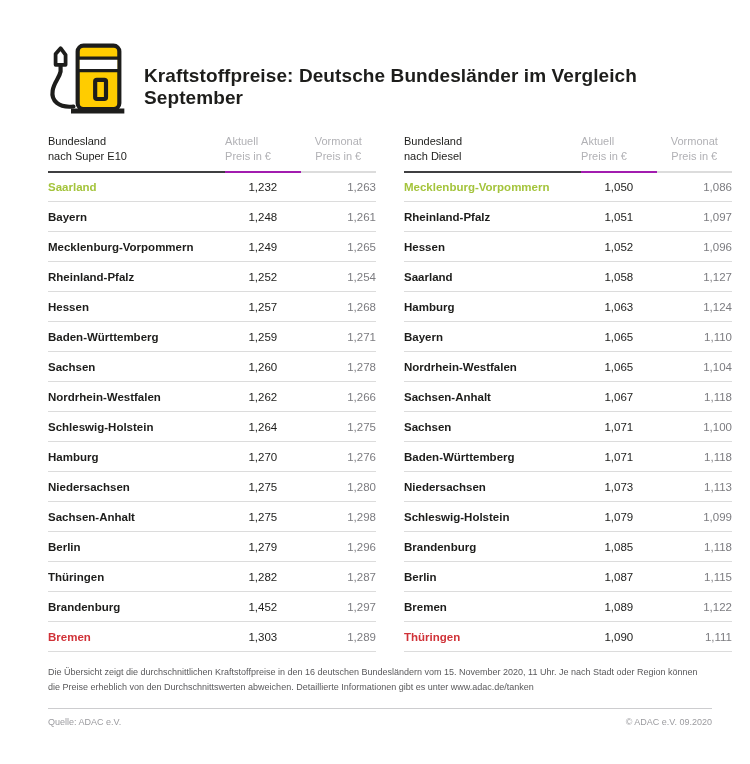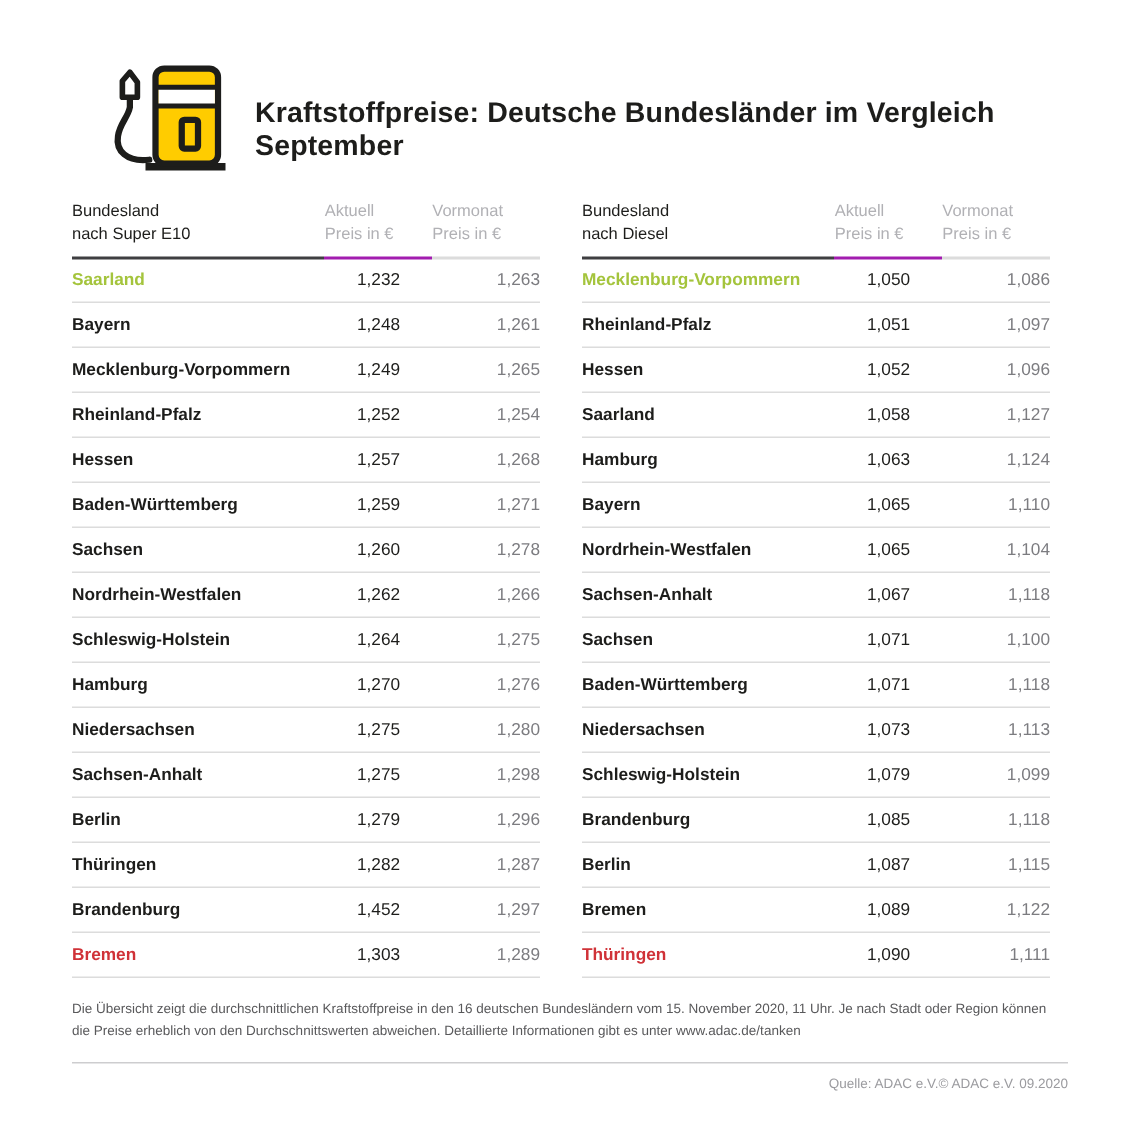--- a/index.html
+++ b/index.html
@@ -1,43 +1,43 @@
 <!DOCTYPE html>
 <html><head>
 <meta charset="utf-8">
 <style>
   * { margin:0; padding:0; box-sizing:border-box; }
   body { background:#ffffff; font-family:"Liberation Sans", sans-serif; }
   .page { width:750px; height:764px; background:#ffffff; overflow:hidden; }
 
-  .hdr { display:flex; align-items:center; gap:18px; padding:34px 40px 4px 46px;margin-left:26px; }
+  .hdr { display:flex; align-items:center; gap:18px; padding:34px 40px 4px 46px; }
   .pump-icon { width:80px; height:90px; flex:0 0 auto; }
   .title { font-size:19px; font-weight:bold; color:#1d1d1b; margin-top:16px; letter-spacing:0.1px; }
 
-  .tables { display:flex; gap:28px; padding:6px 50px 0 48px; }
+  .tables { display:flex; gap:28px; padding:6px 18px 0 48px; }
   .tbl-wrap { flex:1 1 0; }
   table { width:100%; border-collapse:collapse; table-layout:fixed; }
   col.c-state { width:54%; } col.c-cur { width:23%; } col.c-prev { width:23%; }
 
   thead th { font-weight:normal; font-size:11px; line-height:1.35; vertical-align:top; padding-bottom:7px; }
   th.h-state { text-align:left; color:#1d1d1b; border-bottom:2px solid #3f3f41; }
   th.h-cur   { text-align:left; color:#b1b1b5; border-bottom:2px solid #a21caf; }
-  th.h-prev  { text-align:left; color:#b1b1b5; border-bottom:2px solid #dcdcdc; }
+  th.h-prev  { text-align:center; color:#b1b1b5; border-bottom:2px solid #dcdcdc; }
   th .bold { font-weight:normal; }
 
   tbody td { height:30px; border-bottom:1px solid #dcdcdc; font-size:11.5px; vertical-align:middle; }
   td.state { font-weight:bold; color:#1d1d1b; text-align:left; overflow:hidden; white-space:nowrap; }
   td.current { font-weight:normal; color:#1d1d1b; text-align:center; }
   td.previous { color:#7c7c80; text-align:right; }
   tr.best td.state { color:#a4c43c; }
   tr.worst td.state { color:#d03238; }
 
   .footnote { margin:13px 40px 0 48px; font-size:9px; line-height:1.7; color:#59595b; }
   .footer { margin:12px 38px 0 48px; border-top:1px solid #cdcdcf; padding-top:8px;
-            display:flex; justify-content:flex-end; font-size:9px; color:#9b9b9f; }
+            display:flex; justify-content:space-between; font-size:9px; color:#9b9b9f; }
 </style>
 </head>
 <body>
 
 <div class="page">
 
   <div class="hdr">
     <svg class="pump-icon" viewBox="0 0 96 96" aria-hidden="true">
       <path d="M33 81 C 15 83, 6 74, 8 62 C 9.5 52, 16 47, 17.5 39 L 17.5 30" fill="none" stroke="#1d1d1b" stroke-width="5" stroke-linecap="round"></path>
       <path d="M11.5 31 L 11.5 18 L 17.5 11 L 23.5 19 L 23.5 31 Z" fill="#ffffff" stroke="#1d1d1b" stroke-width="4.5" stroke-linejoin="round"></path>

